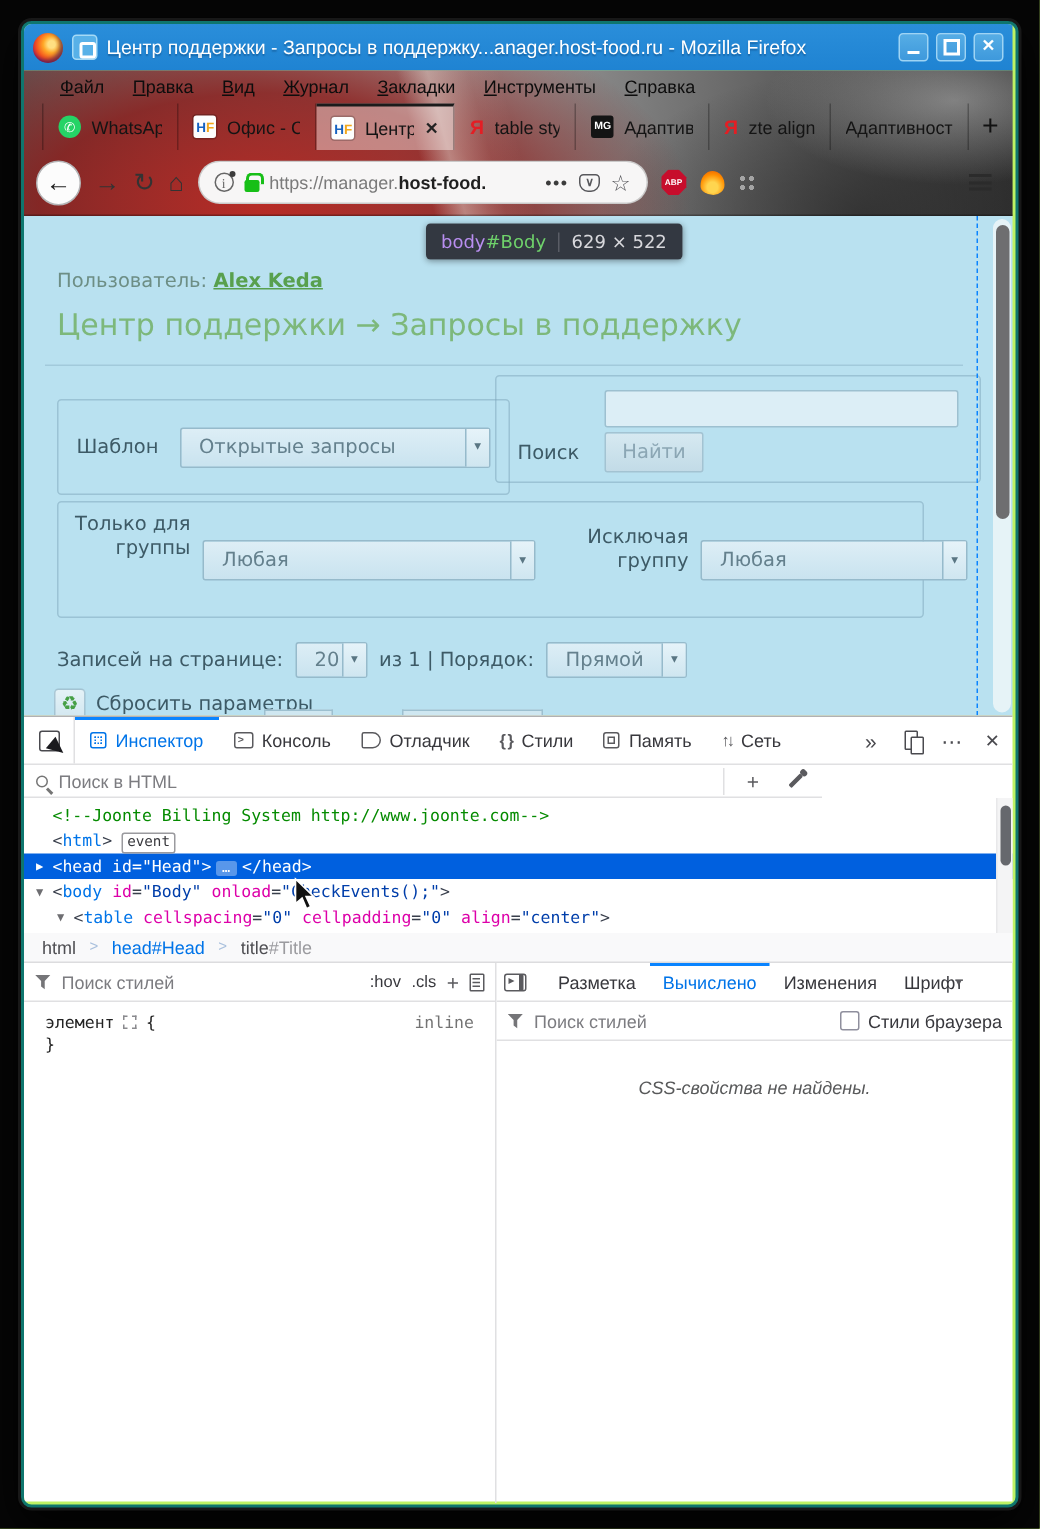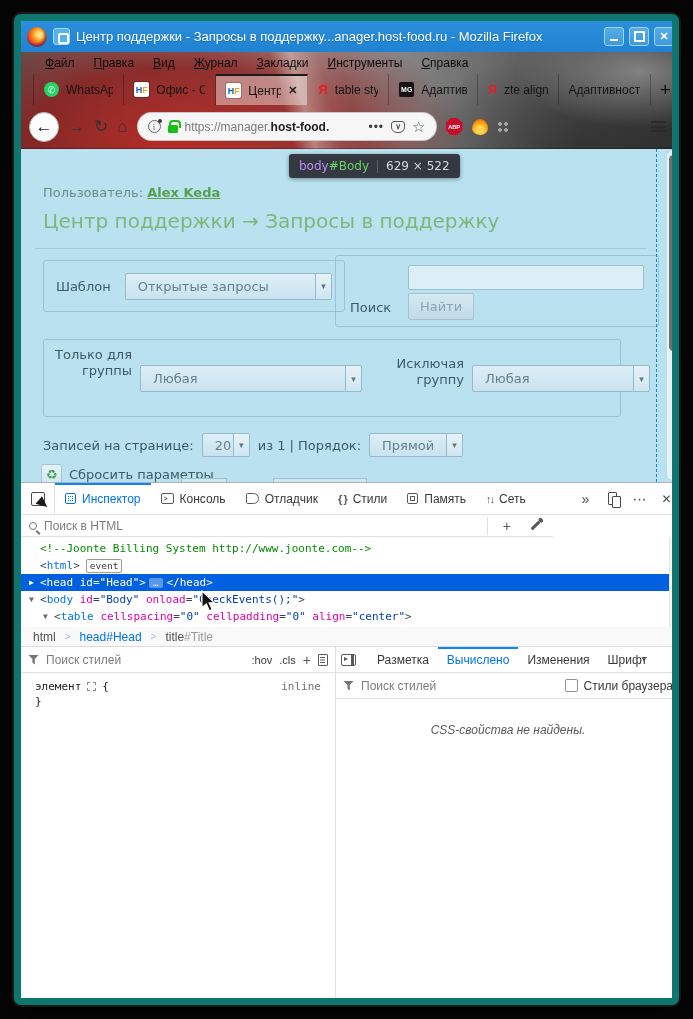--- a/index.html
+++ b/index.html
@@ -1,19 +1,19 @@
 <!DOCTYPE html>
 <html><head>
 <meta charset="utf-8">
 <style>
   html,body{margin:0;padding:0;background:#060606;width:693px;height:1019px;overflow:hidden;
     font-family:"Liberation Sans",sans-serif;}
   *{box-sizing:border-box;}
-  #window{position:absolute;left:14px;top:14px;width:665px;height:991px;border:7px solid #0f766e;
-    border-radius:7px;overflow:hidden;background:#ffffff;
+  #window{position:absolute;left:14px;top:14px;width:665px;height:991px;border:2px solid #0f766e;
+    border-radius:7px;overflow:hidden;background:#bef264;
     box-shadow:0 0 0 2px rgba(25,25,25,.95),0 10px 28px rgba(0,0,0,.95);}
   .abs{position:absolute;}
 
   
   #titlebar{left:0;top:0;width:659px;height:31px;background:linear-gradient(#2a8eda,#1f83d2);
     display:flex;align-items:center;padding:0 6px;gap:6px;}
   .ff-logo{width:20px;height:20px;border-radius:50%;flex:0 0 auto;
     background:radial-gradient(circle at 62% 38%,#ffe082 0 14%,#ffa726 32%,#f4511e 58%,#ad1457 82%,#5e35b1 100%);
     box-shadow:inset -2px -2px 3px rgba(40,20,90,.6);}
   .app-ico{width:17px;height:17px;border-radius:3px;background:#58b1e8;border:1px solid #a5daf6;
@@ -96,21 +96,21 @@
   #tooltip{left:268px;top:5px;background:rgba(46,49,57,.96);border-radius:3px;padding:5px 10px;
     display:flex;align-items:center;gap:8px;font-size:12px;box-shadow:0 1px 4px rgba(0,0,0,.4);}
   .tt-tag{color:#b98ef0;}.tt-id{color:#6fd26b;}
   .tt-sep{width:1px;height:13px;background:#5a5d66;}
   .tt-dims{color:#d8d8dc;}
   #user-line{left:22px;top:36px;font-size:13px;color:#6d8e85;}
   #user-line a{color:#58a04e;font-weight:bold;text-decoration:underline;}
   #page-heading{left:22px;top:60px;font-size:20px;color:#7db87b;}
   #page-divider{left:14px;top:99px;width:612px;height:1px;background:rgba(125,165,185,.38);}
   .fs{border:1px solid rgba(125,165,185,.5);border-radius:3px;}
-  #fs-template{left:22px;top:111px;width:302px;height:52px;display:flex;align-items:center;padding:0 12px;gap:14px;}
+  #fs-template{left:22px;top:122px;width:302px;height:64px;display:flex;align-items:center;padding:0 12px;gap:14px;}
   #fs-search{left:314px;top:106px;width:324px;height:72px;}
   #fs-groups{left:22px;top:190px;width:578px;height:78px;}
   .flabel{font-size:13px;color:#3d5a66;}
   .sel{background:linear-gradient(#ddeef6,#c9e3ef);border:1px solid #96bacb;border-radius:2px;
     display:flex;align-items:center;height:27px;font-size:13px;color:#64808d;}
   .sel .val{flex:1;padding-left:12px;white-space:nowrap;overflow:hidden;}
   .sel .arr{width:16px;align-self:stretch;border-left:1px solid #96bacb;display:flex;align-items:center;
     justify-content:center;font-size:9px;color:#5a7683;background:linear-gradient(#e6f3f9,#cfe6f0);}
   #sel-template{flex:1;}
   #search-input{position:absolute;left:72px;top:9px;right:14px;height:25px;background:#dceef6;

